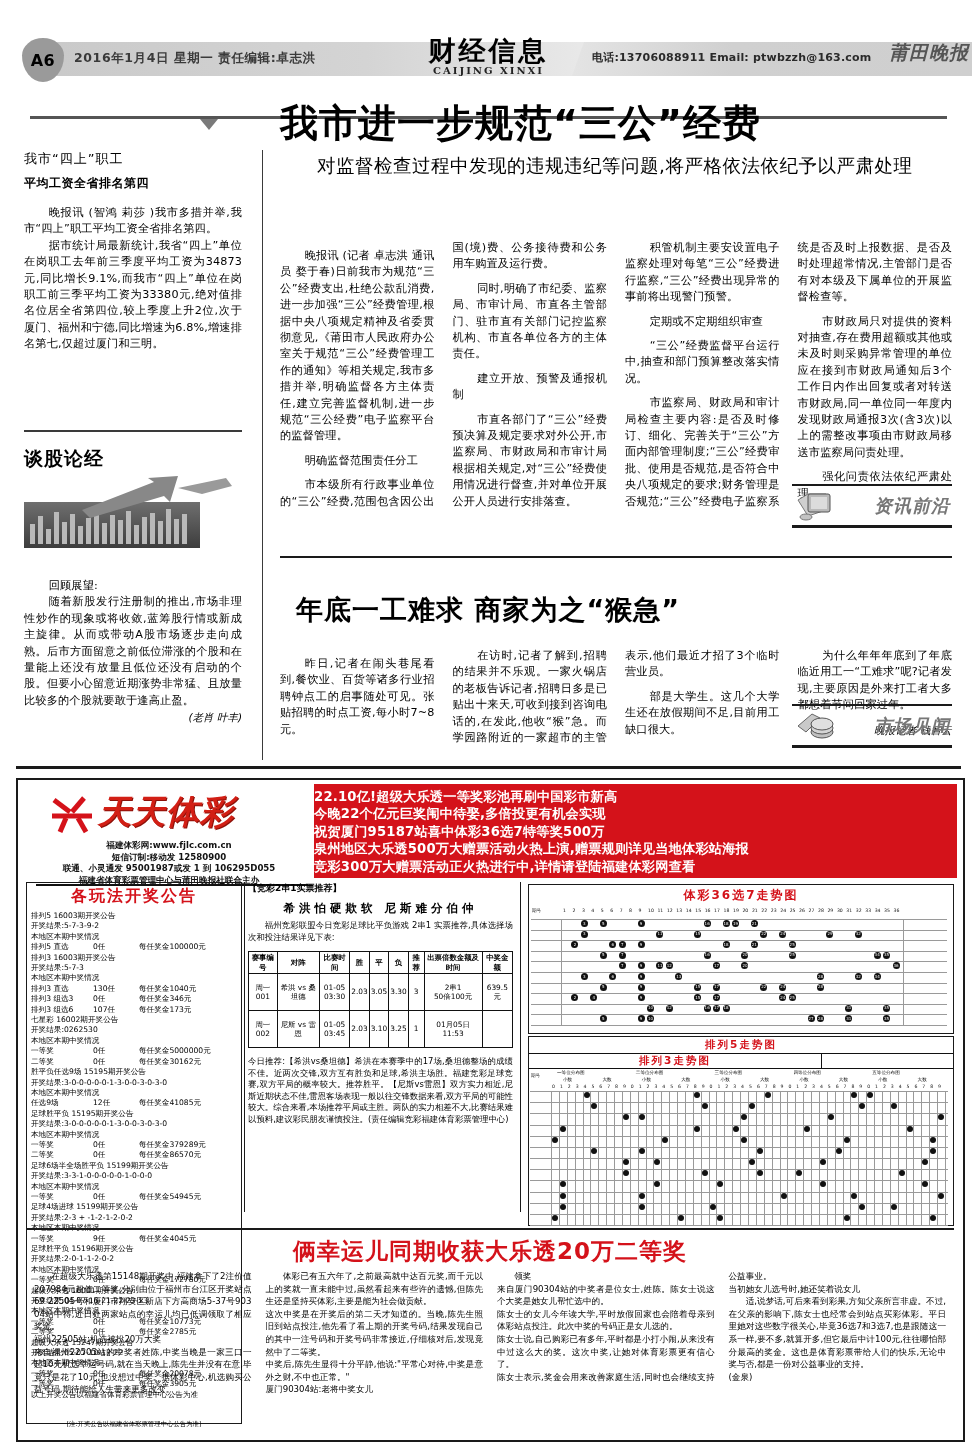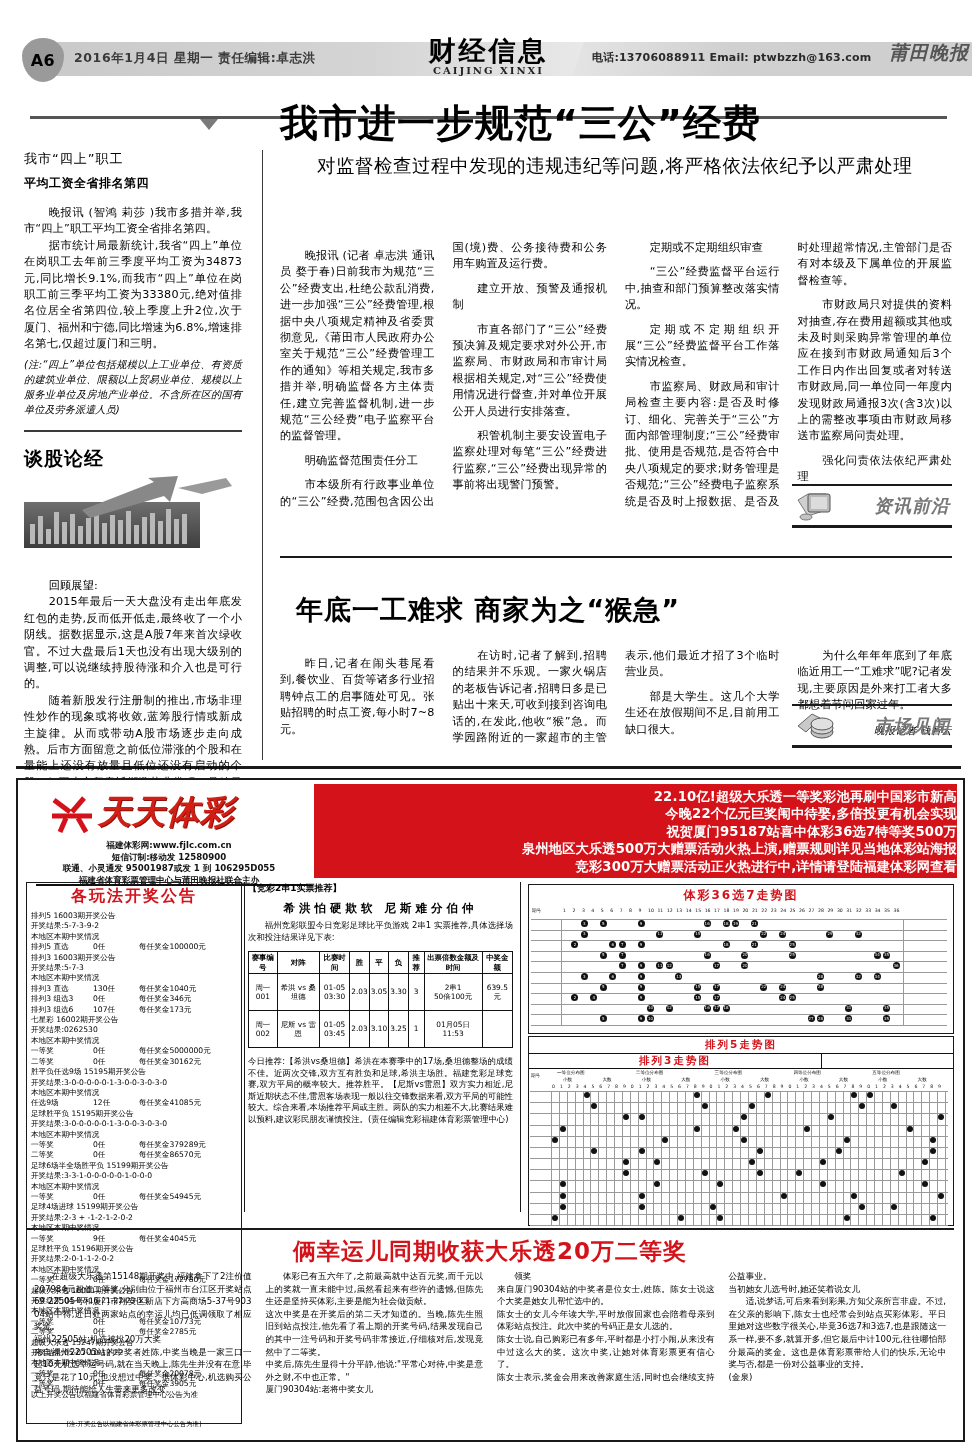--- a/index.html
+++ b/index.html
@@ -89,21 +89,21 @@
   .ttc-logo{position:absolute;left:24px;top:8px;width:262px;height:52px;}
   .ttc-logo .star{position:absolute;left:8px;top:6px;width:46px;height:40px;}
   .ttc-logo .nm{position:absolute;left:56px;top:2px;font-size:33px;font-weight:bold;
                 color:#d21f15;letter-spacing:1px;font-style:italic;
                 text-shadow:1px 1px 0 #8c1109;}
   .ttc-info{position:absolute;left:10px;top:60px;width:282px;text-align:center;
             font-size:8.6px;line-height:11.6px;font-weight:bold;color:#111;}
   .ttc-rule{position:absolute;left:18px;top:104px;width:272px;height:2px;background:#111;}
 
   .redbanner{position:absolute;left:296px;top:4px;width:643px;height:90px;
-             background:#d4121a;color:#fff;text-align:right;padding-top:4px;}
+             background:#d4121a;color:#fff;text-align:left;padding-top:4px;}
   .redbanner div{font-size:13.2px;line-height:17.4px;font-weight:bold;letter-spacing:0.2px;}
 
   .panelbox{position:absolute;border:1px solid #1a1a1a;}
   .panel-title{text-align:center;color:#d4121a;font-weight:bold;letter-spacing:2px;}
 
   .llist{font-size:7.6px;line-height:10.4px;padding:2px 4px;}
   .llist .row{display:flex;white-space:nowrap;}
   .llist .row .a{width:62px;}
   .llist .row .b{width:46px;}
   .llist .row .c{flex:1;text-align:left;}
@@ -161,21 +161,20 @@
   <div class="hline" style="left:280px;top:556px;width:672px;height:2px;background:#1a1a1a;"></div>
   <div class="hline" style="left:16px;top:766px;width:945px;height:3px;background:#1a1a1a;"></div>
 
   <div class="lcol">
     <div class="l-kicker">我市“四上”职工</div>
     <div class="l-head">平均工资全省排名第四</div>
     <div class="body-cn" style="margin-top:10px;">
       <span class="indent">晚报讯 (智鸿 莉莎 )我市多措并举,我市“四上”职工平均工资全省排名第四。</span>
       <span class="indent">据市统计局最新统计,我省“四上”单位在岗职工去年前三季度平均工资为34873元,同比增长9.1%,而我市“四上”单位在岗职工前三季平均工资为33380元,绝对值排名位居全省第四位,较上季度上升2位,次于厦门、福州和宁德,同比增速为6.8%,增速排名第七,仅超过厦门和三明。</span>
     </div>
-    <div class="note" style="margin-top:4px;">(注:“四上”单位包括规模以上工业单位、有资质的建筑业单位、限额以上贸易业单位、规模以上服务业单位及房地产业单位。不含所在区的国有单位及劳务派遣人员)</div>
   </div>
 
   <div class="pz" style="left:24px;top:446px;width:218px;">
     <div class="gu-head">谈股论经</div>
     <div class="gu-art">
       <div class="panel"></div>
       <div class="bars">
         <i style="left:2px;height:20px"></i>
           <i style="left:10px;height:28px"></i>
         <i style="left:18px;height:15px"></i>
@@ -197,41 +196,40 @@
         <i style="left:146px;height:25px"></i>
           <i style="left:154px;height:30px"></i>
       </div>
       <svg class="arrow" viewBox="0 0 150 42">
         <polygon points="0,34 72,6 66,2 96,0 88,26 82,20 8,42" fill="#888"></polygon>
         <polygon points="96,12 144,2 150,10 120,18" fill="#9a9a9a"></polygon>
       </svg>
     </div>
     <div class="body-cn" style="margin-top:30px;">
       <span class="indent">回顾展望:</span>
-      <span class="indent">2015年最后一天大盘没有走出年底发红包的走势,反而低开低走,最终收了一个小阴线。据数据显示,这是A股7年来首次绿收官。不过大盘最后1天也没有出现大级别的调整,可以说继续持股待涨和介入也是可行的。</span>
       <span class="indent">随着新股发行注册制的推出,市场非理性炒作的现象或将收敛,蓝筹股行情或新成主旋律。从而或带动A股市场逐步走向成熟。后市方面留意之前低位滞涨的个股和在量能上还没有放量且低位还没有启动的个股。但要小心留意近期涨势非常猛、且放量比较多的个股就要敢于逢高止盈。</span>
     </div>
     <div class="byline-r">(老肖 叶丰)</div>
   </div>
 
   <div class="main-head">
     <h1>我市进一步规范“三公”经费</h1>
     <p class="main-sub">对监督检查过程中发现的违规违纪等问题,将严格依法依纪予以严肃处理</p>
   </div>
 
   <div class="cols4 body-cn" style="height:290px;">
     <p class="indent">晚报讯 (记者 卓志洪 通讯员 婺于春)日前我市为规范“三公”经费支出,杜绝公款乱消费,进一步加强“三公”经费管理,根据中央八项规定精神及省委贯彻意见,《莆田市人民政府办公室关于规范“三公”经费管理工作的通知》等相关规定,我市多措并举,明确监督各方主体责任,建立完善监督机制,进一步规范“三公经费”电子监察平台的监督管理。</p>
     <p class="indent">明确监督范围责任分工</p>
     <p class="indent">市本级所有行政事业单位的“三公”经费,范围包含因公出国(境)费、公务接待费和公务用车购置及运行费。</p>
+    <p class="indent">同时,明确了市纪委、监察局、市审计局、市直各主管部门、驻市直有关部门记控监察机构、市直各单位各方的主体责任。</p>
     <p class="indent">建立开放、预警及通报机制</p>
     <p class="indent">市直各部门了“三公”经费预决算及规定要求对外公开,市监察局、市财政局和市审计局根据相关规定,对“三公”经费使用情况进行督查,并对单位开展公开人员进行安排落查。</p>
     <p class="indent">积管机制主要安设置电子监察处理对每笔“三公”经费进行监察,“三公”经费出现异常的事前将出现警门预警。</p>
     <p class="indent">定期或不定期组织审查</p>
     <p class="indent">“三公”经费监督平台运行中,抽查和部门预算整改落实情况。</p>
-    <p class="indent">定期或不定期组织开展“三公”经费监督平台工作落实情况检查。</p>
     <p class="indent">市监察局、财政局和审计局检查主要内容:是否及时修订、细化、完善关于“三公”方面内部管理制度;“三公”经费审批、使用是否规范,是否符合中央八项规定的要求;财务管理是否规范;“三公”经费电子监察系统是否及时上报数据、是否及时处理超常情况,主管部门是否有对本级及下属单位的开展监督检查等。</p>
     <p class="indent">市财政局只对提供的资料对抽查,存在费用超额或其他或未及时则采购异常管理的单位应在接到市财政局通知后3个工作日内作出回复或者对转送市财政局,同一单位同一年度内发现财政局通报3次(含3次)以上的需整改事项由市财政局移送市监察局问责处理。</p>
     <p class="indent">强化问责依法依纪严肃处理</p>
   </div>
 
   <div class="badge" style="left:792px;top:482px;">
     <div class="bt"></div>
     <svg class="ic" viewBox="0 0 42 32">
       <polygon points="2,10 12,4 30,4 30,20 12,26" fill="#cfcfcf" stroke="#777"></polygon>
       <rect x="12" y="4" width="22" height="18" rx="2" fill="#b9b9b9" stroke="#555"></rect>

